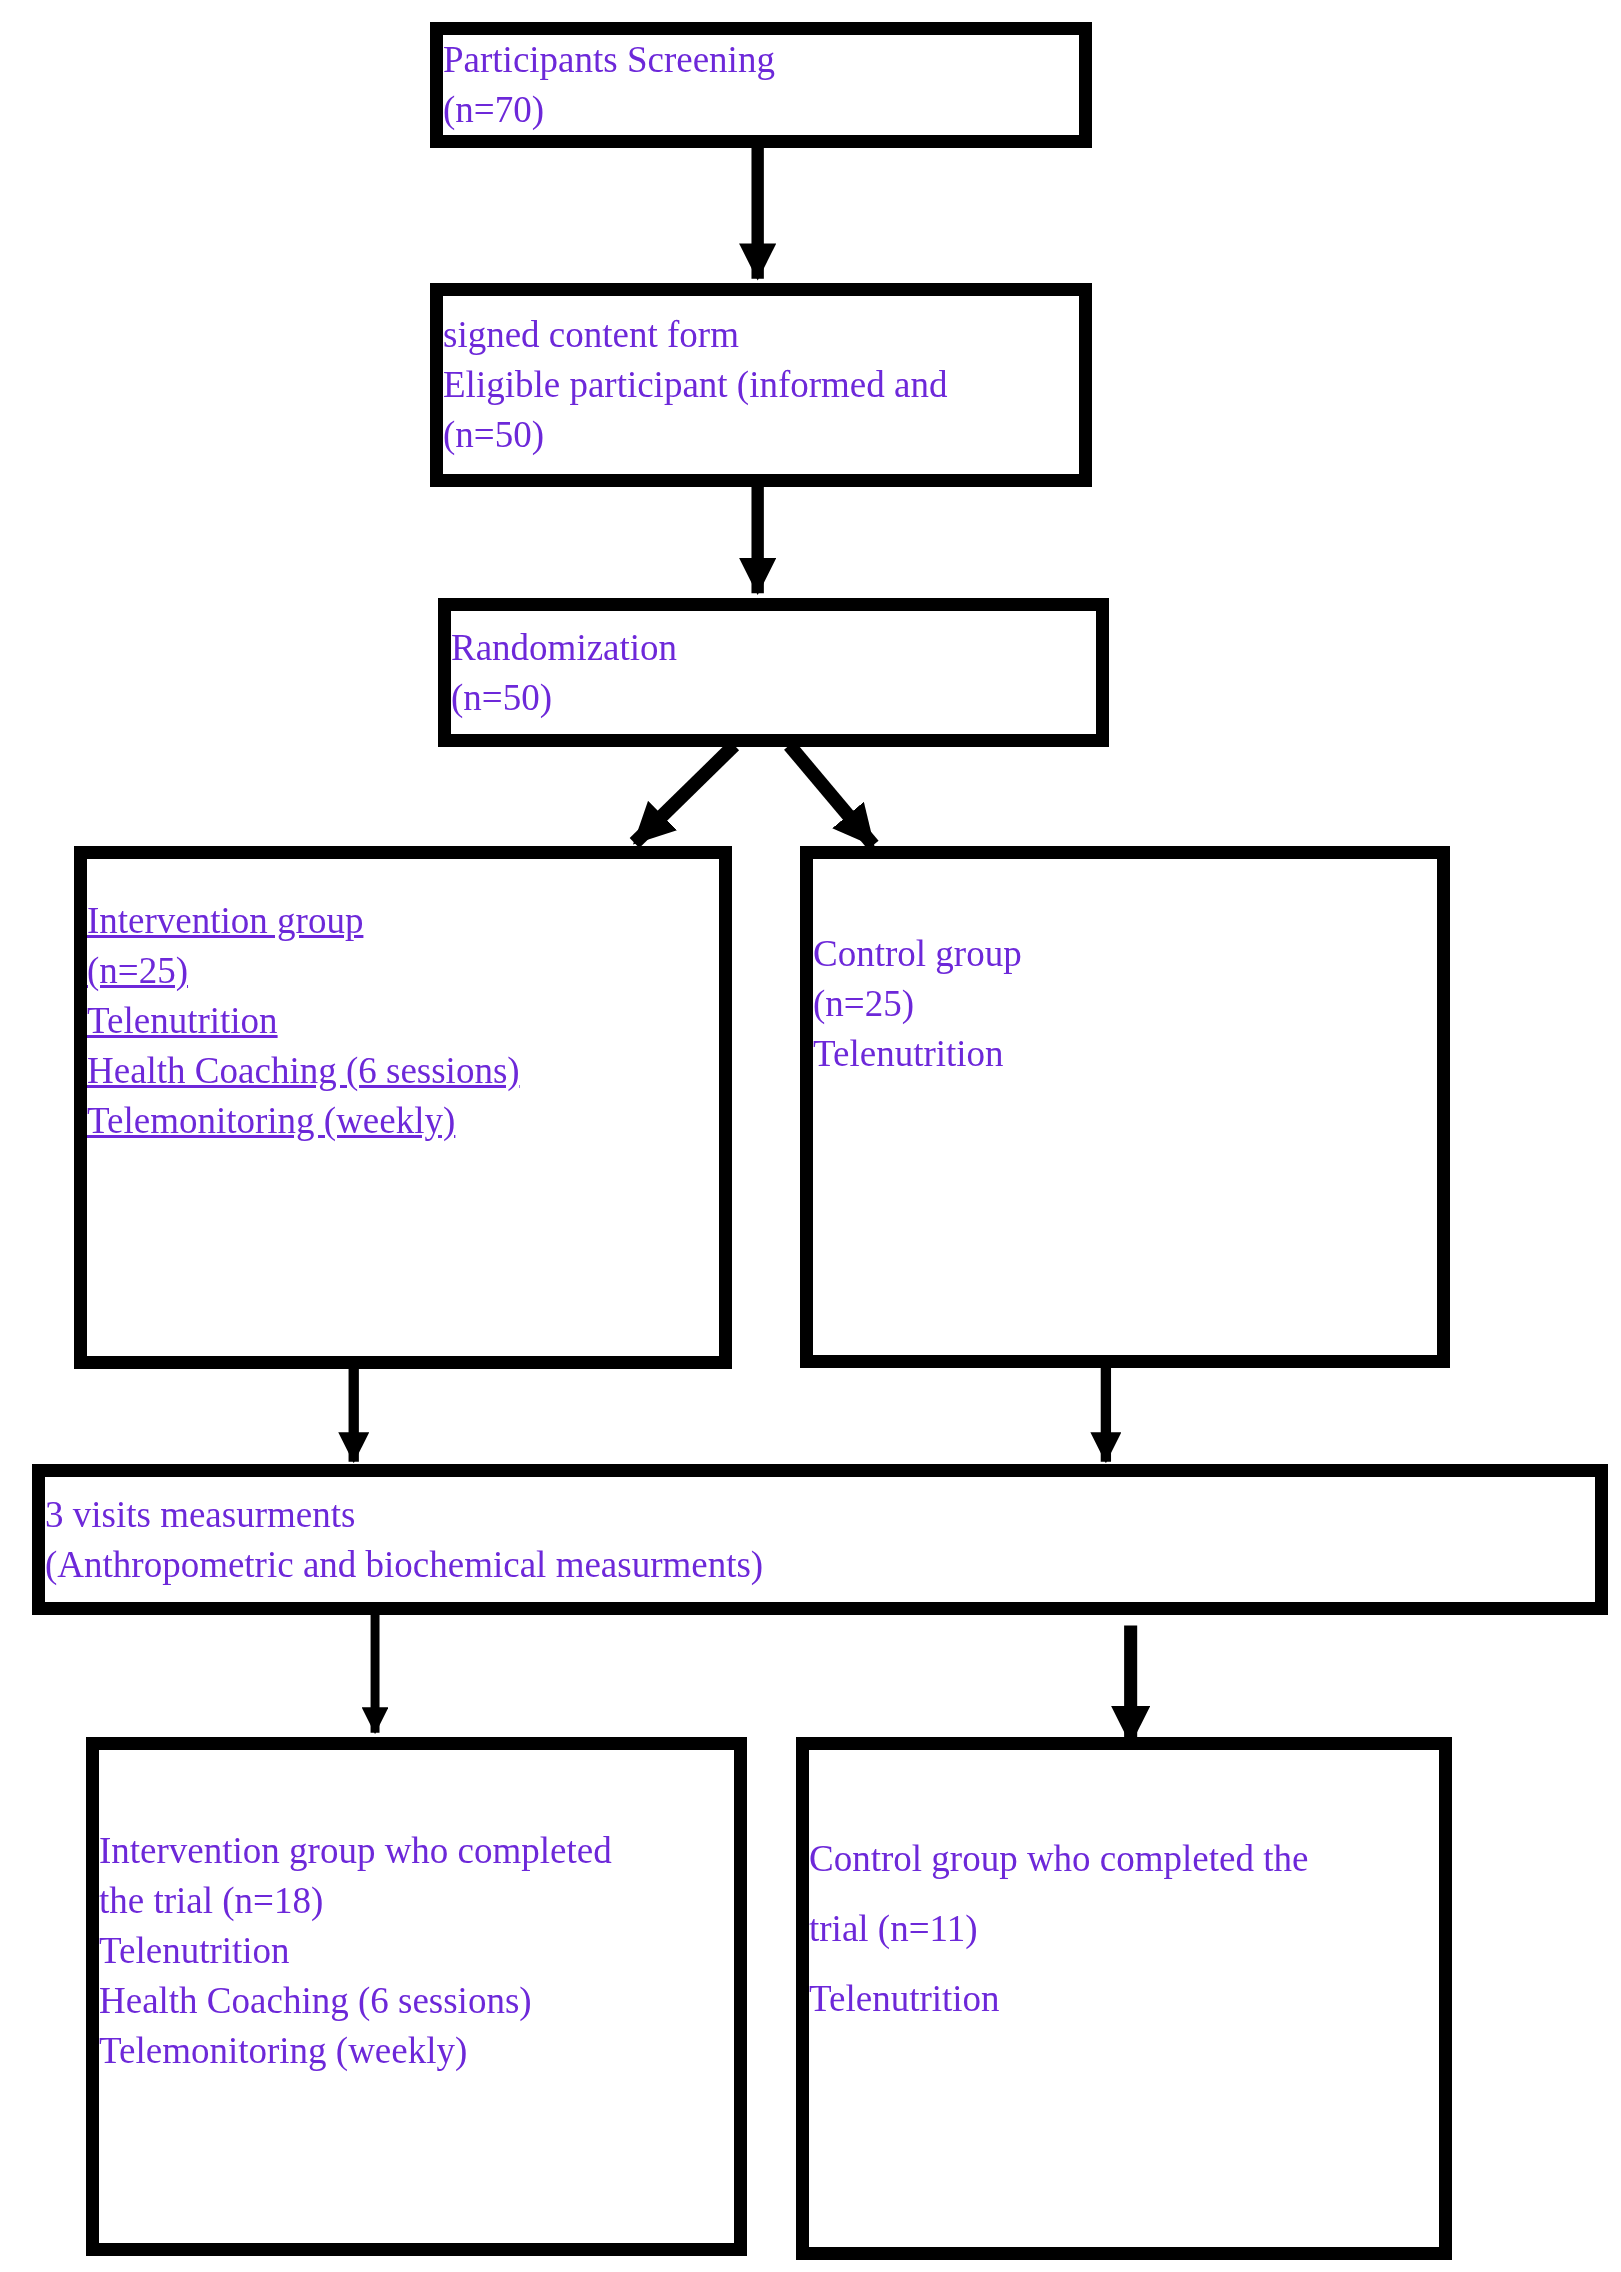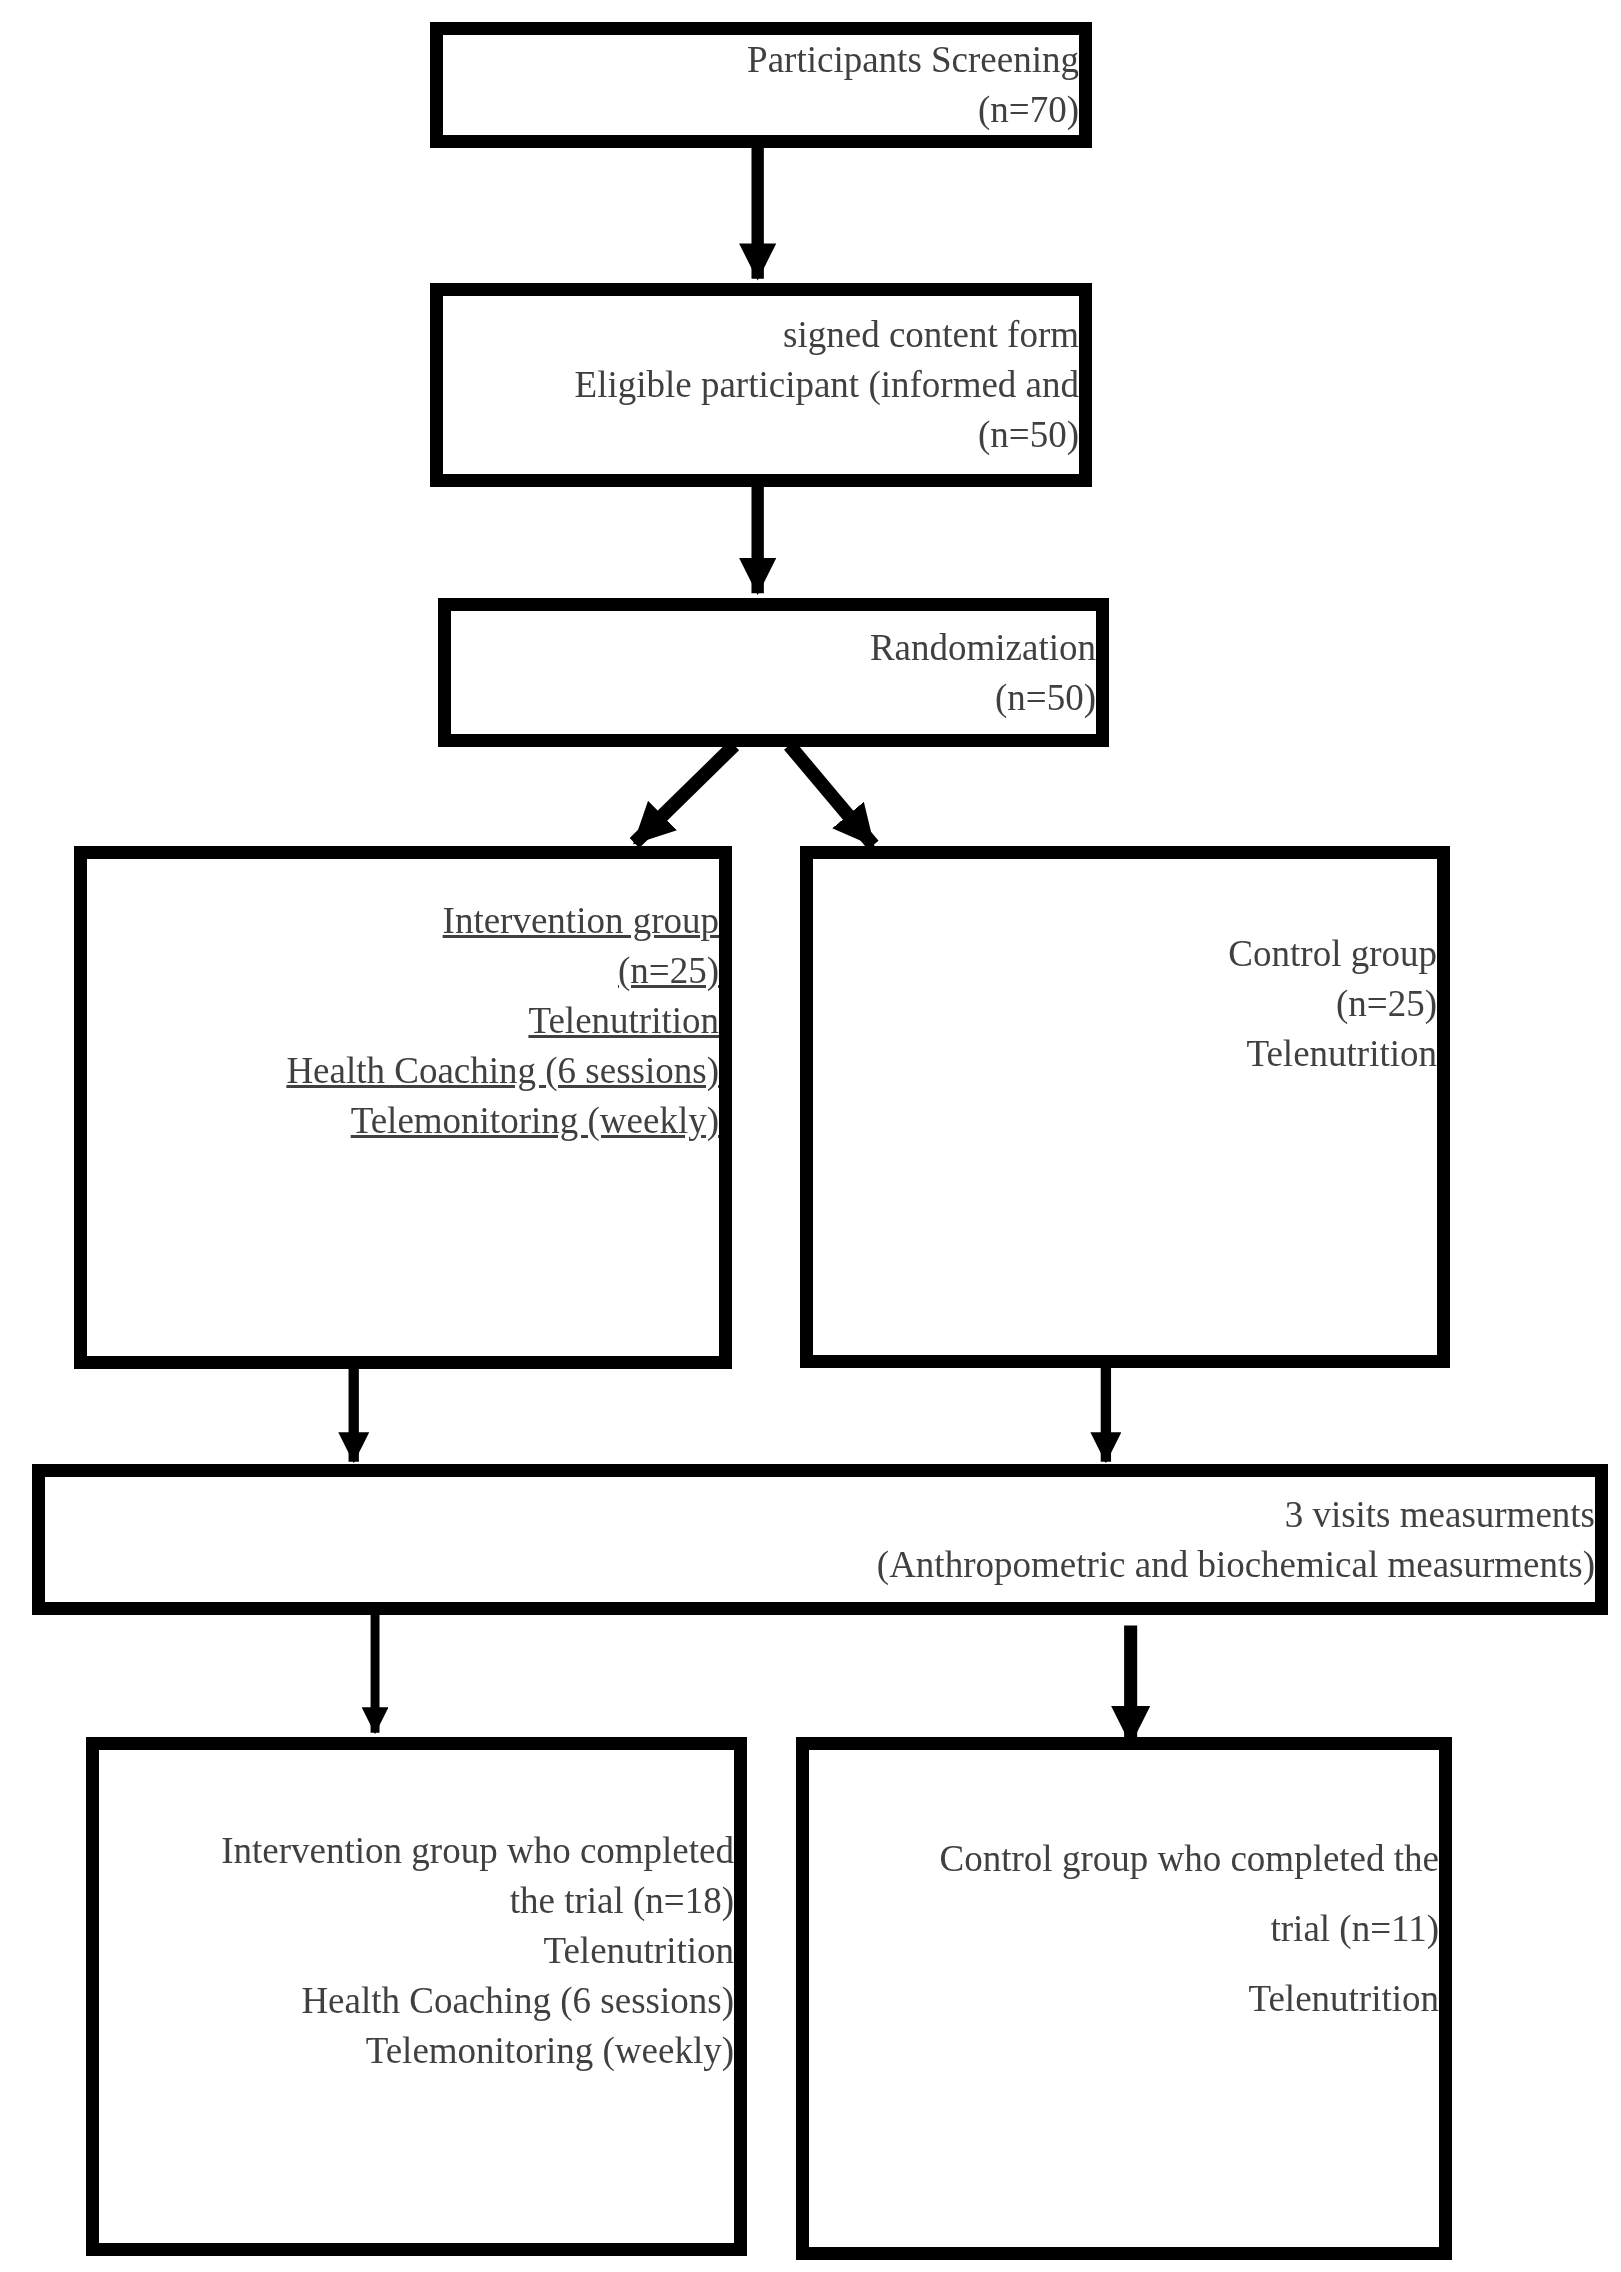--- a/index.html
+++ b/index.html
@@ -22,24 +22,24 @@
     background: #ffffff;
   }
   .node {
     position: absolute;
     box-sizing: border-box;
     background: #ffffff;
     border: 13.8px solid #000000;
     display: flex;
     flex-direction: column;
     align-items: center;
-    text-align: right;
+    text-align: left;
     font-size: 37px;
     line-height: 50px;
-    color: #404040;
+    color: #6d28d9;
   }
   .node.center { justify-content: center; }
   .node.top    { justify-content: flex-start; }
   .line { width: 100%; white-space: nowrap; }
   svg.arrows {
     position: absolute;
     left: 0; top: 0;
     pointer-events: none;
   }
   svg.arrows line {
@@ -56,21 +56,21 @@
     <div class="line">Participants Screening</div>
     <div class="line">(n=70)</div>
   </div>
 
   <div class="node center" style="left:430px; top:283px; width:662px; height:204px;">
     <div class="line">signed content form</div>
     <div class="line">Eligible participant (informed and</div>
     <div class="line">(n=50)</div>
   </div>
 
-  <div class="node center" style="left:438px; top:598px; width:671px; height:149px;padding-left:12px;">
+  <div class="node center" style="left:438px; top:598px; width:671px; height:149px;">
     <div class="line">Randomization</div>
     <div class="line">(n=50)</div>
   </div>
 
   <div class="node top" style="left:74px; top:846px; width:658px; height:523px; padding-top:37px;text-decoration:underline;">
     <div class="line">Intervention group</div>
     <div class="line">(n=25)</div>
     <div class="line">Telenutrition</div>
     <div class="line">Health Coaching (6 sessions)</div>
     <div class="line">Telemonitoring (weekly)</div>

